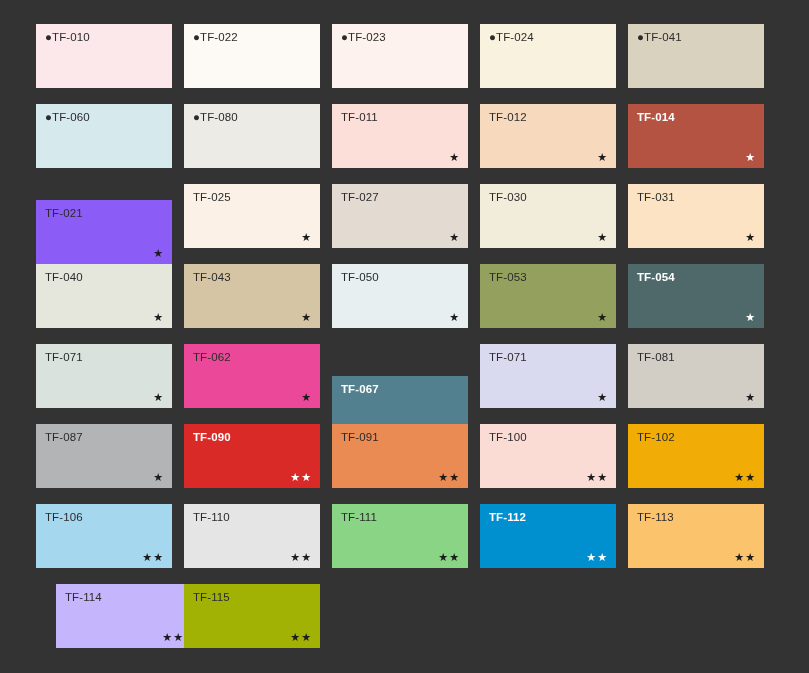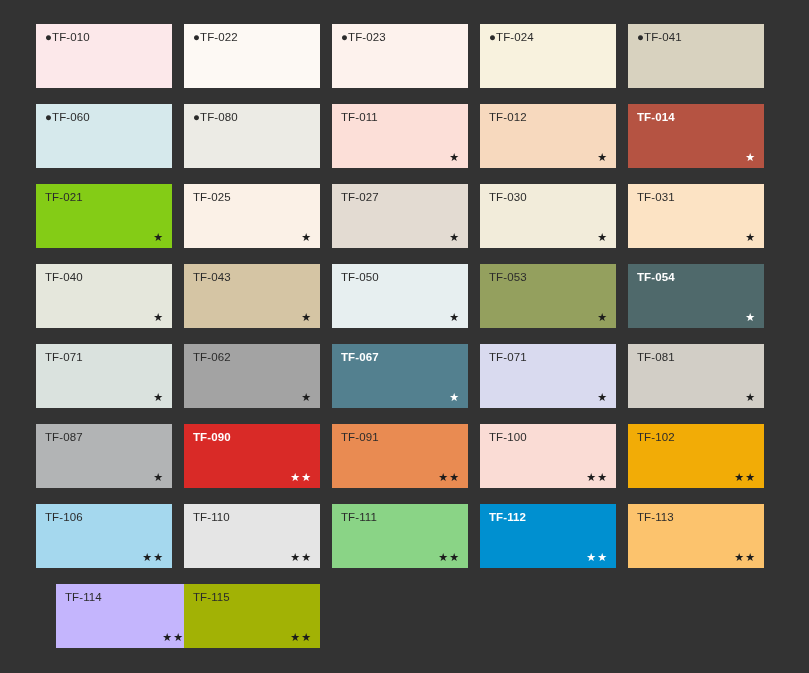--- a/index.html
+++ b/index.html
@@ -89,21 +89,21 @@
       <div class="swatch-stars">★</div>
     </div>
     <div class="swatch light" style="background: rgb(247, 217, 190);">
       <div class="swatch-label"><span>TF-012</span></div>
       <div class="swatch-stars">★</div>
     </div>
     <div class="swatch dark" style="background: rgb(181, 83, 66);">
       <div class="swatch-label"><span>TF-014</span></div>
       <div class="swatch-stars">★</div>
     </div>
-    <div class="swatch light" style="background: #84cc16;">
+    <div class="swatch light" style="background: #8b5cf6; margin-top: 16px;">
       <div class="swatch-label"><span>TF-021</span></div>
       <div class="swatch-stars">★</div>
     </div>
     <div class="swatch light" style="background: rgb(251, 241, 231);">
       <div class="swatch-label"><span>TF-025</span></div>
       <div class="swatch-stars">★</div>
     </div>
     <div class="swatch light" style="background: rgb(227, 219, 210);">
       <div class="swatch-label"><span>TF-027</span></div>
       <div class="swatch-stars">★</div>
@@ -133,25 +133,25 @@
       <div class="swatch-stars">★</div>
     </div>
     <div class="swatch dark" style="background: rgb(79, 105, 107);">
       <div class="swatch-label"><span>TF-054</span></div>
       <div class="swatch-stars">★</div>
     </div>
     <div class="swatch light" style="background: rgb(218, 226, 222);">
       <div class="swatch-label"><span>TF-071</span></div>
       <div class="swatch-stars">★</div>
     </div>
-    <div class="swatch light" style="background: #a3a3a3;">
+    <div class="swatch light" style="background: #ec4899;">
       <div class="swatch-label"><span>TF-062</span></div>
       <div class="swatch-stars">★</div>
     </div>
-    <div class="swatch dark" style="background: rgb(83, 128, 143);">
+    <div class="swatch dark" style="background: rgb(83, 128, 143); margin-top: 32px;">
       <div class="swatch-label"><span>TF-067</span></div>
       <div class="swatch-stars">★</div>
     </div>
     <div class="swatch light" style="background: rgb(217, 218, 239);">
       <div class="swatch-label"><span>TF-071</span></div>
       <div class="swatch-stars">★</div>
     </div>
     <div class="swatch light" style="background: rgb(210, 206, 198);">
       <div class="swatch-label"><span>TF-081</span></div>
       <div class="swatch-stars">★</div>

